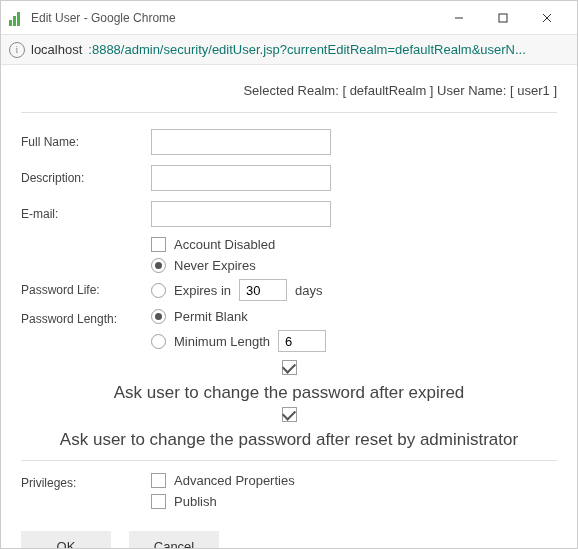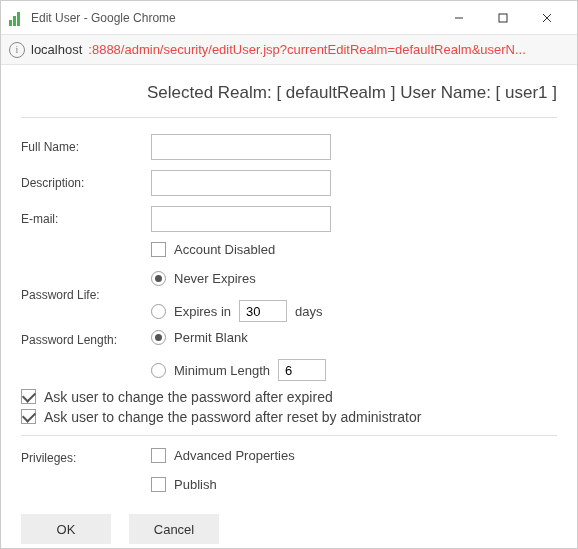--- a/index.html
+++ b/index.html
@@ -10,38 +10,38 @@
 .app-icon span:nth-child(1){height:6px}
 .app-icon span:nth-child(2){height:10px}
 .app-icon span:nth-child(3){height:14px}
 .title-text { flex: 1; font-size: 12px; color: #555; }
 .win-btns { display: flex; gap: 0; }
 .win-btn { width: 44px; height: 30px; display: flex; align-items: center; justify-content: center; color: #333; font-size: 14px; }
 .win-btn svg { stroke: #333; stroke-width: 1; fill: none; }
 .addrbar { height: 30px; display: flex; align-items: center; padding: 0 8px; gap: 6px; background: #f7f7f7; border-bottom: 1px solid #e5e5e5; font-size: 13px; color: #555; }
 .addrbar .info-icon { width: 16px; height: 16px; border: 1px solid #888; border-radius: 50%; display: flex; align-items: center; justify-content: center; font-size: 10px; color: #888; font-family: serif; }
 .addrbar .host { color: #333; }
-.addrbar .path { color: #ef4444; white-space: nowrap; overflow: hidden; text-overflow: ellipsis; flex: 1; }
+.addrbar .path { color: #0f766e; white-space: nowrap; overflow: hidden; text-overflow: ellipsis; flex: 1; }
 .content { padding: 16px 20px 20px 20px; }
-.realm-line { text-align: right; font-size: 17px; color: #444; padding: 2px 0 14px 0; }
+.realm-line { text-align: right; font-size: 13px; color: #444; padding: 2px 0 14px 0; }
 hr.sep { border: none; border-top: 1px solid #e0e0e0; margin: 0 0 16px 0; }
 hr.sep2 { border: none; border-top: 1px solid #e0e0e0; margin: 10px 0 12px 0; }
 .form-row { display: flex; align-items: center; margin-bottom: 10px; }
 .form-label { width: 130px; font-size: 12px; color: #444; }
 .ti { width: 180px; height: 26px; border: 1px solid #bdbdbd; padding: 0 6px; font-size: 13px; }
 .ti-s { width: 48px; height: 22px; border: 1px solid #bdbdbd; padding: 0 6px; font-size: 13px; text-align: left; }
-.opts-col { display: flex; flex-direction: column; gap: 14px; justify-content: flex-end; }
+.opts-col { display: flex; flex-direction: column; gap: 6px; justify-content: flex-end; }
 .opt { display: flex; align-items: center; gap: 8px; font-size: 13px; color: #444; }
 .cb, .rb { width: 15px; height: 15px; border: 1px solid #9e9e9e; display:inline-flex; align-items:center; justify-content:center; background:#fff; }
 .rb { border-radius: 50%; }
 .rb.sel::after { content:""; width:7px; height:7px; border-radius:50%; background:#555; }
 .cb.sel::after { content:""; width:10px; height:6px; border-left:2px solid #555; border-bottom:2px solid #555; transform: rotate(-45deg) translate(1px,-1px); }
 .group { display: flex; margin-bottom: 8px; }
 .group .form-label { padding-top: 3px; }
-.chk-line { display:flex; gap:8px; font-size:14px; color:#444; margin: 4px 0; }
+.chk-line { display:flex; align-items:center; gap:8px; font-size:17px; color:#444; margin: 4px 0; flex-direction: column; }
 .btnbar { display:flex; gap:18px; margin-top: 22px; }
 .btn { width: 90px; height: 30px; background:#ededed; display:flex; align-items:center; justify-content:center; font-size:13px; color:#333; border:none; }
 </style>
 </head>
 <body>
 
 <div class="titlebar">
   <div class="app-icon">
       <span></span>
       <span></span>

